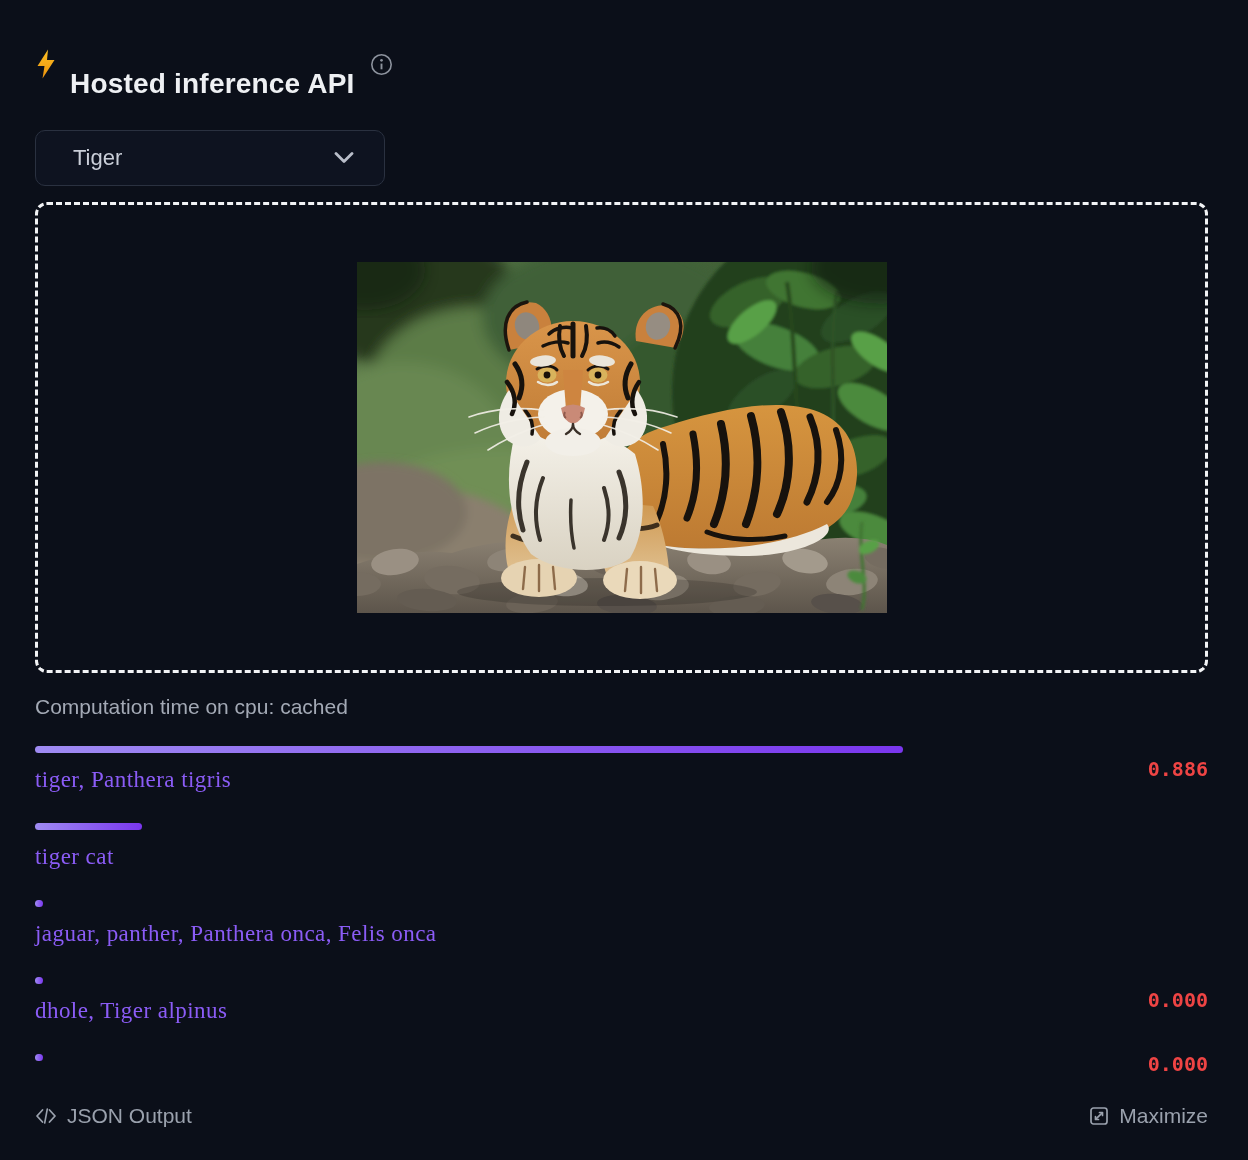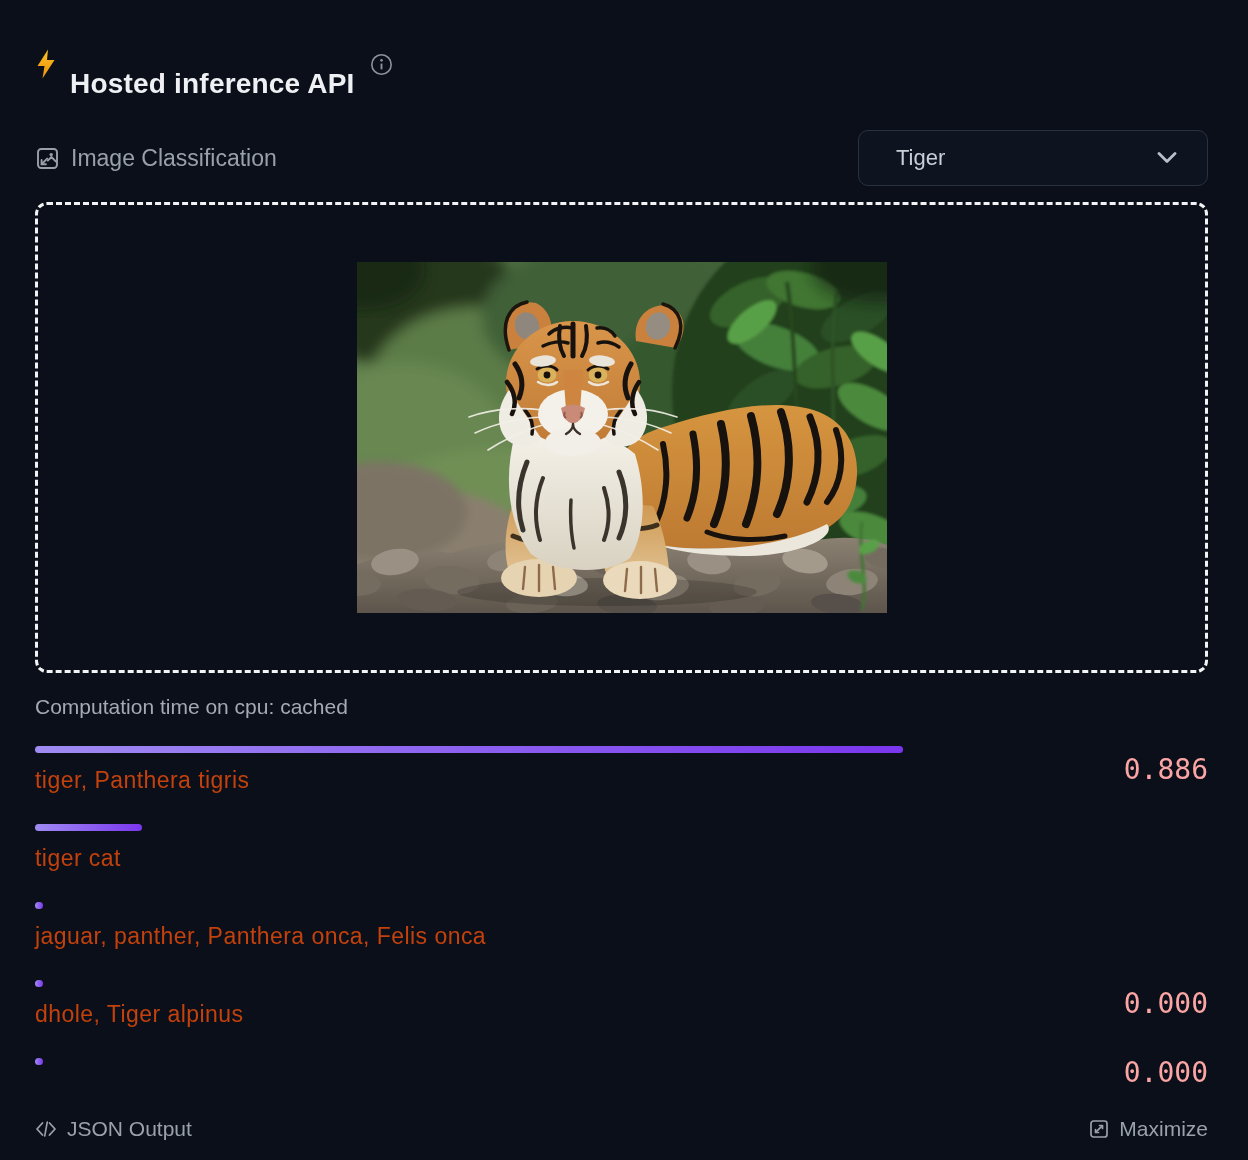--- a/index.html
+++ b/index.html
@@ -50,28 +50,28 @@
   
   .results { margin-top:25px; }
   .row { display:flex; margin-bottom:28px; }
   .row-left { width:980px; }
   .bar {
     height:7px; border-radius:4px; margin-top:2px;
     background:linear-gradient(90deg,#9f8bf2,#7a36ee);
   }
   .row-label {
     margin-top:14px;
-    font-family:Liberation Sans, sans-serif;
-    font-size:23px; letter-spacing:.45px; color:#c2410c;
+    font-family:Liberation Serif, serif;
+    font-size:23px; letter-spacing:.45px; color:#8b5cf6;
     white-space:nowrap;
   }
   .row-value {
     flex:1; display:flex; align-items:center; justify-content:flex-end;
     font-family:"DejaVu Sans Mono", monospace;
-    font-size:28px; color:#fca5a5;
+    font-size:20px; color:#ef4444;font-weight:bold;
   }
 
   
   .ftr { margin-top:4px; display:flex; align-items:center; justify-content:space-between; }
   .ftr-btn { display:flex; align-items:center; gap:10px; color:#9aa1ad; font-size:21px; cursor:pointer; }
   .ftr-icon { width:22px; height:20px; display:block; }
 </style>
 </head>
 <body>
 
@@ -89,30 +89,20 @@
     </svg>
     <h1>Hosted inference API</h1>
     <svg class="info" viewBox="0 0 23 23">
       <circle cx="11.5" cy="11.5" r="9.7" fill="none" stroke="#8d939e" stroke-width="1.6"></circle>
       <circle cx="11.5" cy="7.3" r="1.35" fill="#8d939e"></circle>
       <line x1="11.5" y1="10.6" x2="11.5" y2="16.3" stroke="#8d939e" stroke-width="1.9"></line>
     </svg>
   </div>
 
   <div class="task-row">
-    <div class="task-left">
-      <svg class="task-icon" viewBox="0 0 25 25">
-        <rect x="3" y="3" width="19" height="19" rx="3.2" fill="none" stroke="#99a0ac" stroke-width="1.9"></rect>
-        <circle cx="16.2" cy="8.6" r="1.7" fill="#99a0ac"></circle>
-        <path d="M12.8,14.6 L16.4,11 L21,15.6" fill="none" stroke="#99a0ac" stroke-width="1.9" stroke-linecap="round" stroke-linejoin="round"></path>
-        <line x1="12.2" y1="12.6" x2="6.6" y2="18.2" stroke="#99a0ac" stroke-width="1.9" stroke-linecap="round"></line>
-        <path d="M6.6,13.9 L6.6,18.2 L10.9,18.2" fill="none" stroke="#99a0ac" stroke-width="1.9" stroke-linecap="round" stroke-linejoin="round"></path>
-      </svg>
-      <span class="label">Image Classification</span>
-    </div>
     <div class="dropdown">
       <span class="val">Tiger</span>
       <svg class="chev" viewBox="0 0 20 12">
         <path d="M2,1.5 L10,9.5 L18,1.5" fill="none" stroke="#b9bec9" stroke-width="2.8" stroke-linecap="round" stroke-linejoin="round"></path>
       </svg>
     </div>
   </div>
 
   <div class="dropzone">
     <svg class="photo" viewBox="0 0 530 351" preserveAspectRatio="none" aria-label="Tiger lying on a stone ledge in front of green foliage">

